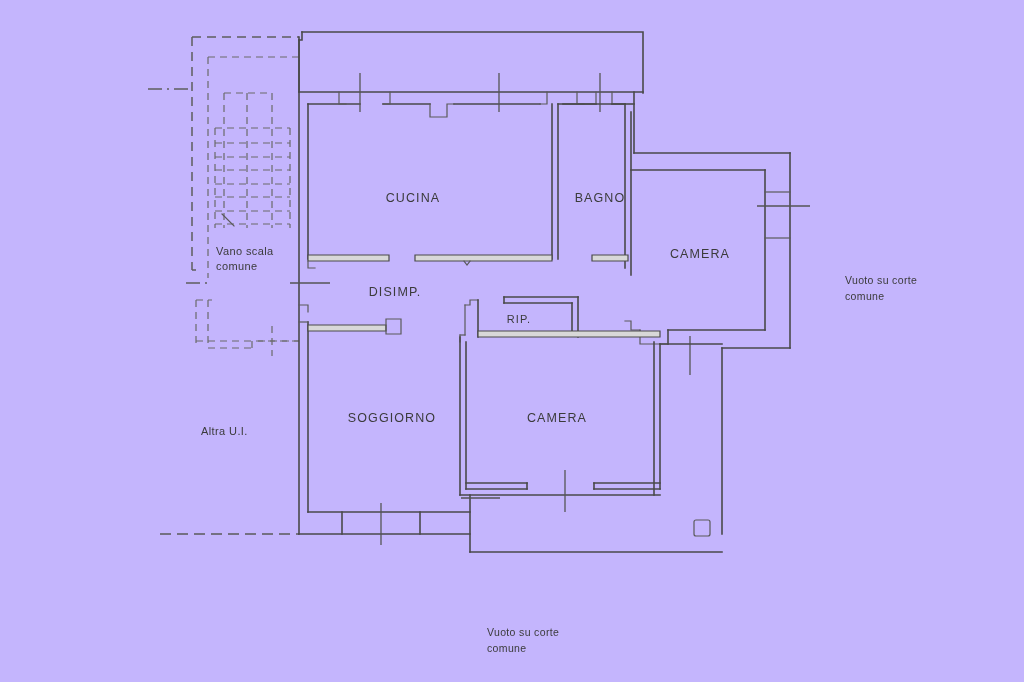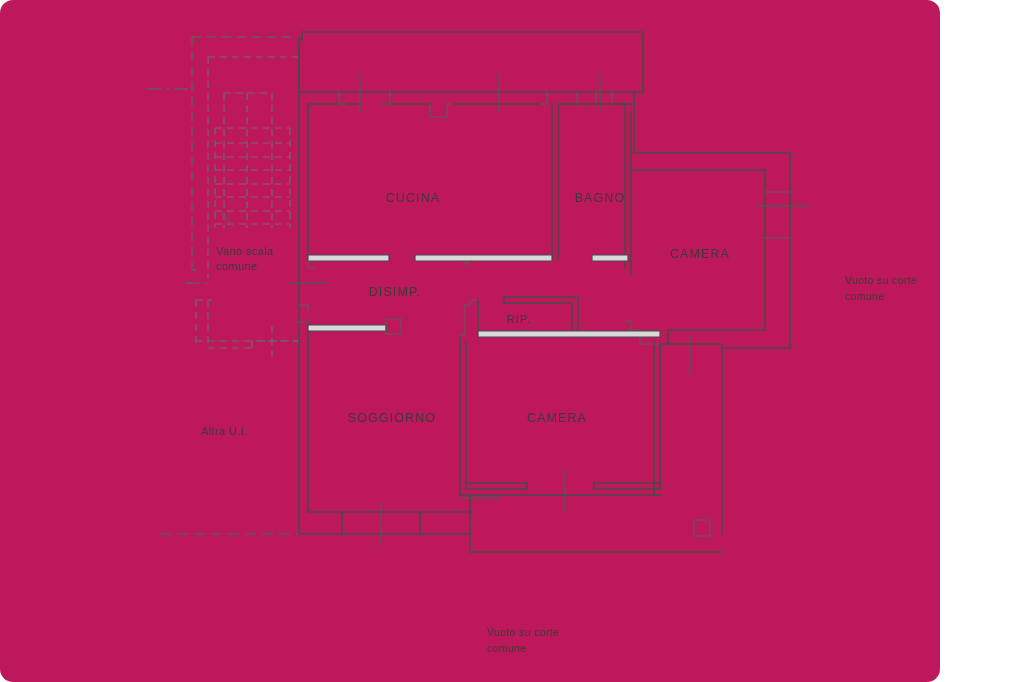--- a/index.html
+++ b/index.html
@@ -5,25 +5,24 @@
   html, body {
     margin: 0;
     padding: 0;
     background: #ffffff;
   }
   body {
     font-family: "Liberation Sans", sans-serif;
   }
   #plan-root {
     position: relative;
-    width: 940px;
+    width: 1024px;
     height: 682px;
-    background: #be185d;
+    background: #c4b5fd;
     overflow: hidden;
-    border-radius: 13px;
   }
   svg#floorplan {
     display: block;
     width: 1024px;
     height: 682px;
   }
   
   .wall {
     fill: none;
     stroke: #4a4a4a;

